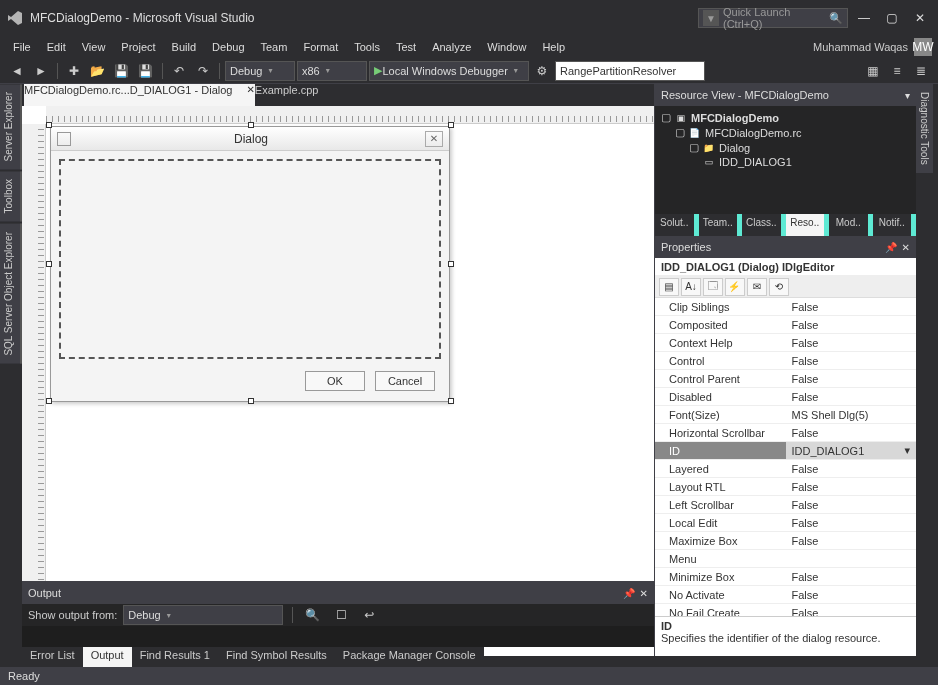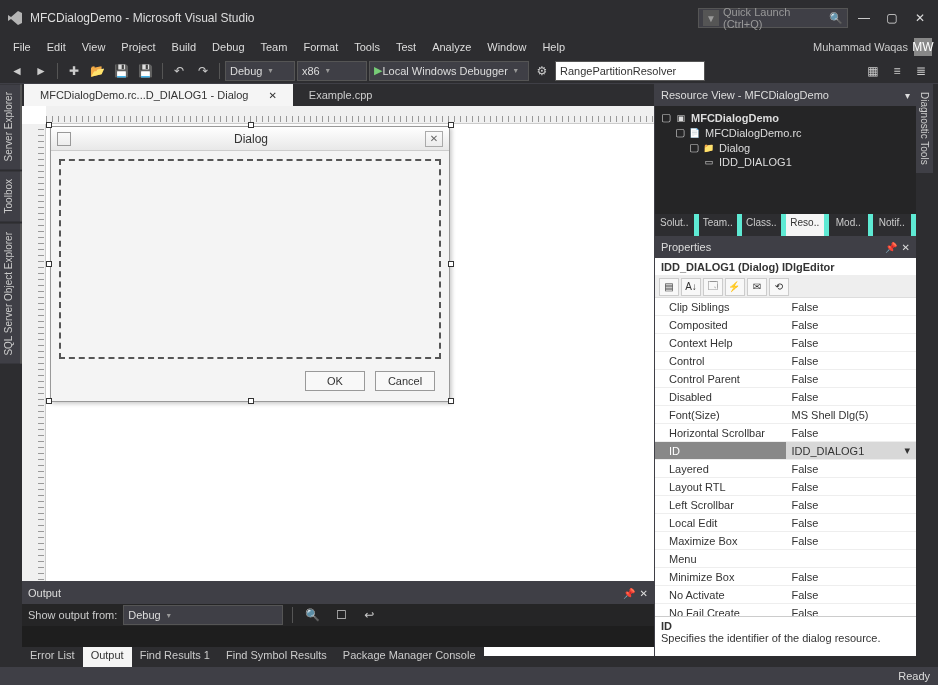--- a/index.html
+++ b/index.html
@@ -30,21 +30,21 @@
 
 
 .main { display: flex; height: 572px; }
 .leftstrip { width: 22px; background: #2d2d30; display: flex; flex-direction: column; }
 .leftstrip .tab { writing-mode: vertical-rl; transform: rotate(180deg); padding: 8px 3px; color: #ccc; font-size: 10px; background: #3f3f46; margin-bottom: 2px; border-left: 2px solid #555; }
 .rightstrip { width: 22px; background: #2d2d30; }
 .rightstrip .tab { writing-mode: vertical-rl; padding: 8px 3px; color: #ccc; font-size: 10px; background: #3f3f46; margin-bottom: 2px; }
 
 .center { flex: 1; display: flex; flex-direction: column; background: #252526; }
 .doctabs { height: 22px; background: #2d2d30; display: flex; align-items: center; padding-left: 2px; }
-.doctab { height: 22px; padding: 0 16px; display: flex; align-items: center; gap: 20px; font-size: 11px; }
+.doctab { height: 22px; padding: 0 0; display: flex; gap: 14px; font-size: 11px; }
 .doctab.active { background: #f5f5f5; color: #333; }
 .doctab .close { font-size: 10px; }
 .doctab.inactive { background: #2d2d30; color: #ccc; }
 
 .designer-area { flex: 1; background: #fff; position: relative; overflow: hidden; }
 .ruler-h { position: absolute; top: 0; left: 24px; right: 0; height: 18px; background: #f0f0f0; border-bottom: 1px solid #ccc; }
 .ruler-h::before { content: ""; position: absolute; inset: 0; background: repeating-linear-gradient(90deg, #999 0, #999 1px, transparent 1px, transparent 6px); top: 10px; height: 6px; }
 .ruler-v { position: absolute; top: 18px; left: 0; bottom: 0; width: 24px; background: #f0f0f0; border-right: 1px solid #ccc; }
 .ruler-v::before { content: ""; position: absolute; inset: 0; background: repeating-linear-gradient(0deg, #999 0, #999 1px, transparent 1px, transparent 6px); left: 16px; width: 6px; }
 .canvas { position: absolute; top: 20px; left: 28px; }
@@ -97,21 +97,21 @@
 .props-desc .dk { font-weight: bold; }
 
 
 .output { height: 66px; background: #252526; border-top: 1px solid #3f3f46; display: flex; flex-direction: column; position: absolute; bottom: 38px; left: 22px; width: 632px; }
 .output-row { height: 22px; display: flex; align-items: center; padding: 0 6px; gap: 6px; color: #ccc; font-size: 11px; }
 .output-body { flex: 1; background: #1e1e1e; }
 .bottom-tabs { position: absolute; bottom: 18px; left: 22px; height: 20px; display: flex; background: #2d2d30; }
 .btab { padding: 2px 8px; font-size: 11px; color: #ccc; }
 .btab.active { background: #f5f5f5; color: #333; }
 
-.statusbar { position: absolute; bottom: 0; left: 0; right: 0; height: 18px; background: #3f3f46; color: #ddd; font-size: 11px; display: flex; align-items: center; padding: 8px 8px; justify-content: flex-end; }
+.statusbar { position: absolute; bottom: 0; left: 0; right: 0; height: 18px; background: #3f3f46; color: #ddd; font-size: 11px; display: flex; align-items: center; padding: 8px 8px; }
 
 
 .props-grid::-webkit-scrollbar { width: 12px; }
 .props-grid::-webkit-scrollbar-thumb { background: #ccc; }
 </style>
 </head>
 <body>
 
 <div class="titlebar">
   <div class="logo">

